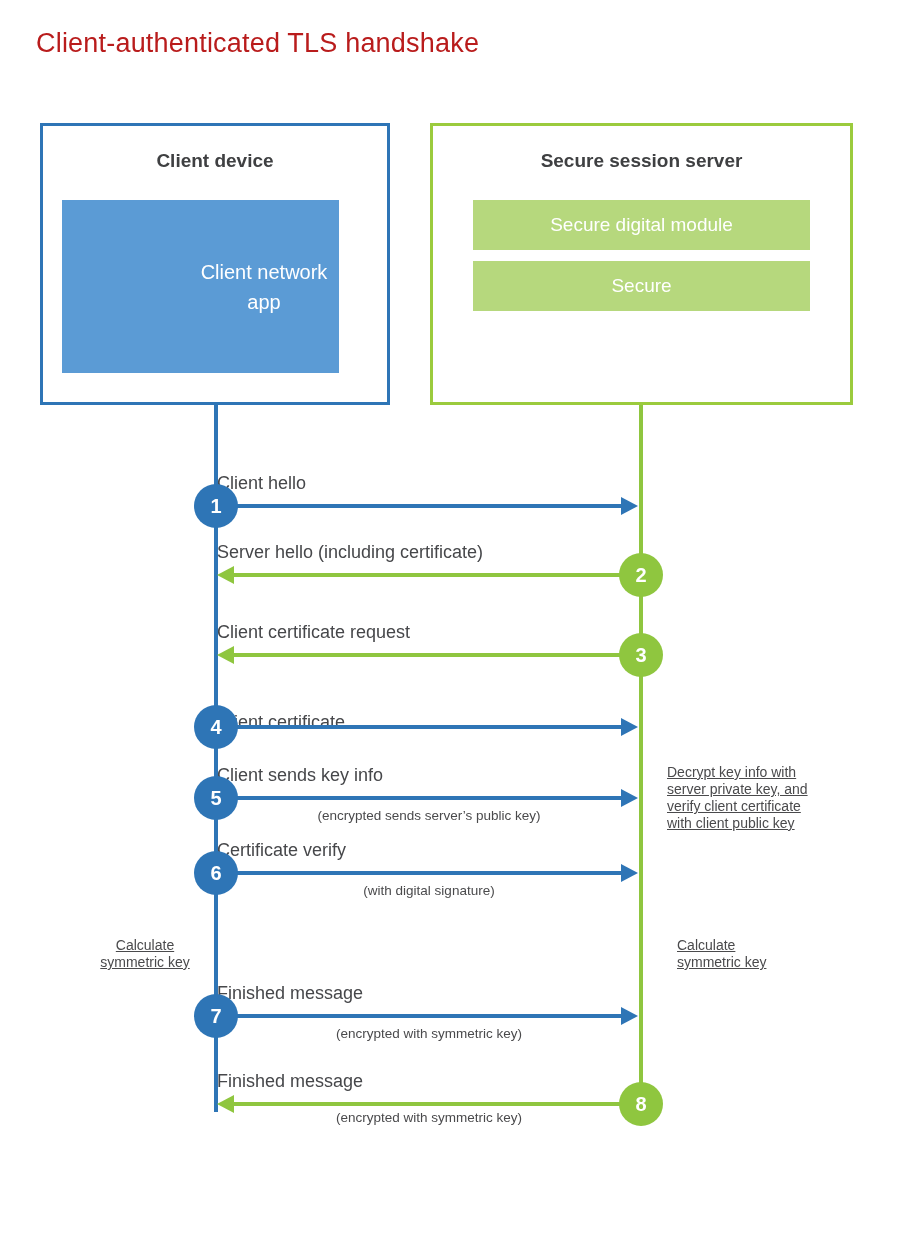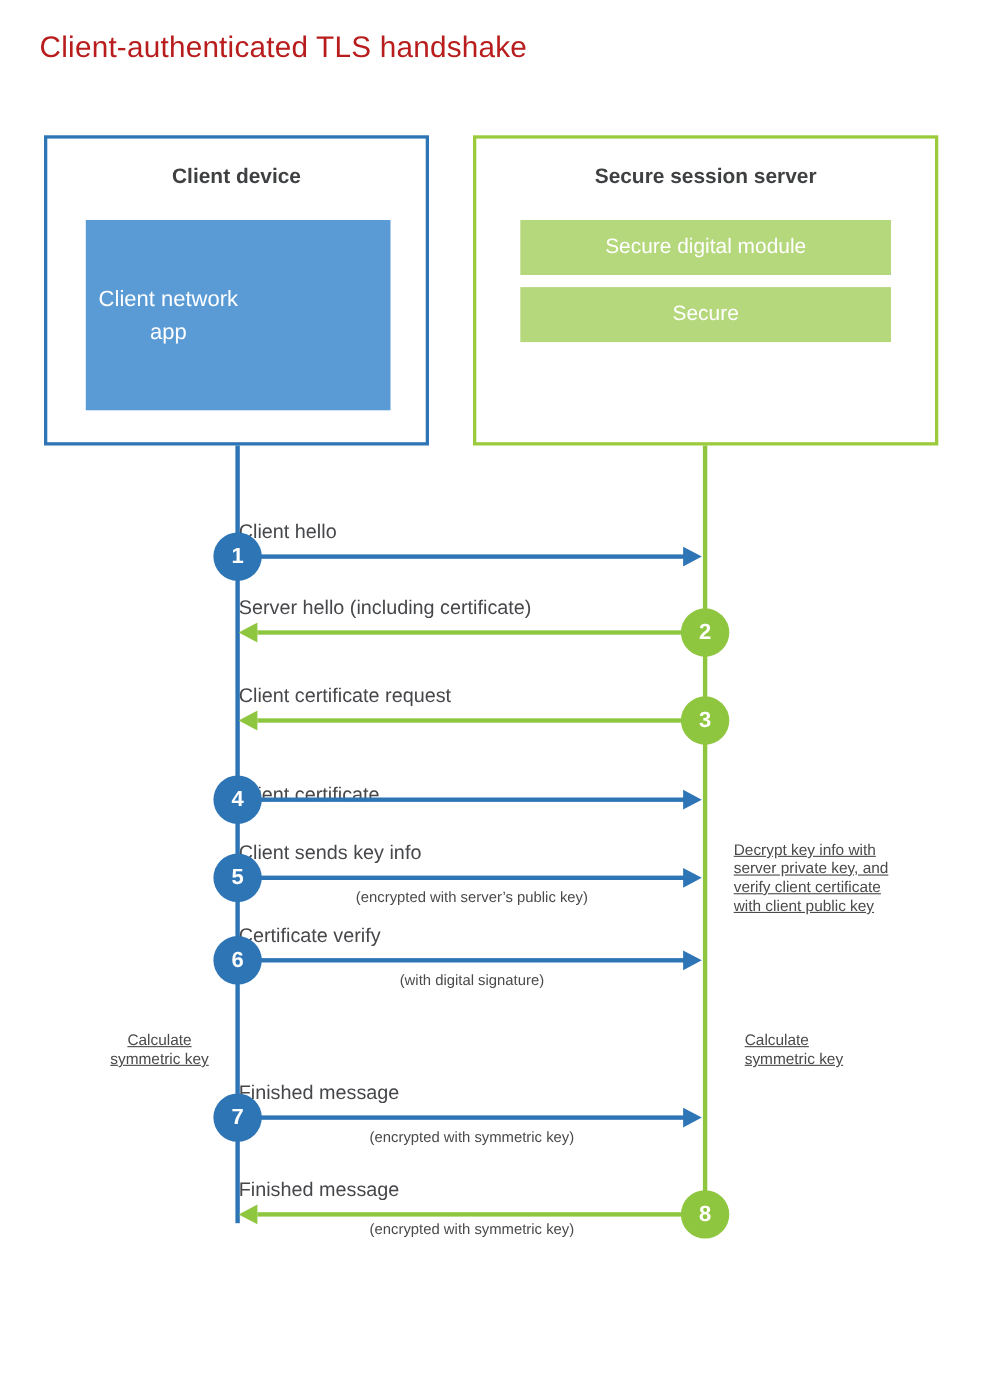--- a/index.html
+++ b/index.html
@@ -12,22 +12,22 @@
   }
 
   
   .actor-box { position: absolute; top: 123px; height: 282px; background: #fff; box-sizing: border-box; }
   .client-box { left: 40px; width: 350px; border: 3px solid #2e75b6; }
   .server-box { left: 430px; width: 423px; border: 3px solid #9bcb3d; }
   .actor-title { position: absolute; left: 0; top: 24px; width: 100%; text-align: center;
     font-size: 19px; font-weight: 700; color: #3f4042; }
 
   .client-app {
-    position: absolute; left: 78px; top: 200px; width: 277px; height: 173px;
-    background: #5b9bd5; display: flex; align-items: center; justify-content: flex-start;
+    position: absolute; left: 62px; top: 200px; width: 277px; height: 173px;
+    background: #5b9bd5; display: flex; align-items: center; justify-content: flex-end;
   }
   .client-app-label { width: 150px; text-align: center; color: #ffffff; font-size: 20px; line-height: 1.5; }
 
   .server-bar {
     position: absolute; left: 473px; width: 337px; height: 50px; background: #b6d87d;
     display: flex; align-items: center; justify-content: center;
     color: #ffffff; font-size: 19px;
   }
 
   
@@ -109,21 +109,21 @@
     <div class="arrow-line blue" style="top:725px"></div>
     <div class="arrowhead right" style="top:718px"></div>
     <div class="step-circle blue" style="top:705px">4</div>
   </div>
 
   <div>
     <div class="msg-label" style="top:765px">Client sends key info</div>
     <div class="arrow-line blue" style="top:796px"></div>
     <div class="arrowhead right" style="top:789px"></div>
     <div class="step-circle blue" style="top:776px">5</div>
-    <div class="msg-sub" style="top:808px">(encrypted with server’s public key)</div>
+    <div class="msg-sub" style="top:808px">(encrypted sends server’s public key)</div>
   </div>
 
   <div>
     <div class="msg-label" style="top:840px">Certificate verify</div>
     <div class="arrow-line blue" style="top:871px"></div>
     <div class="arrowhead right" style="top:864px"></div>
     <div class="step-circle blue" style="top:851px">6</div>
     <div class="msg-sub" style="top:883px">(with digital signature)</div>
   </div>
 

